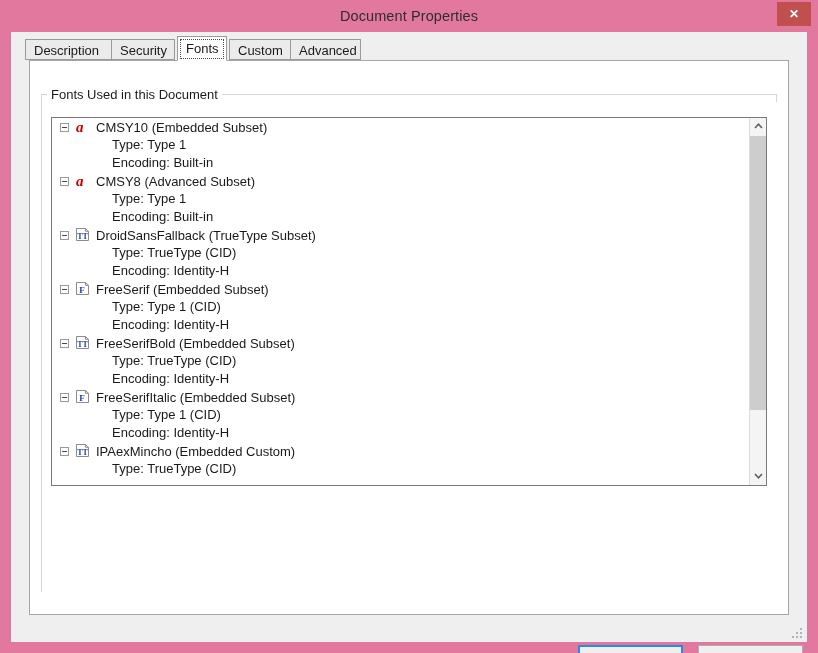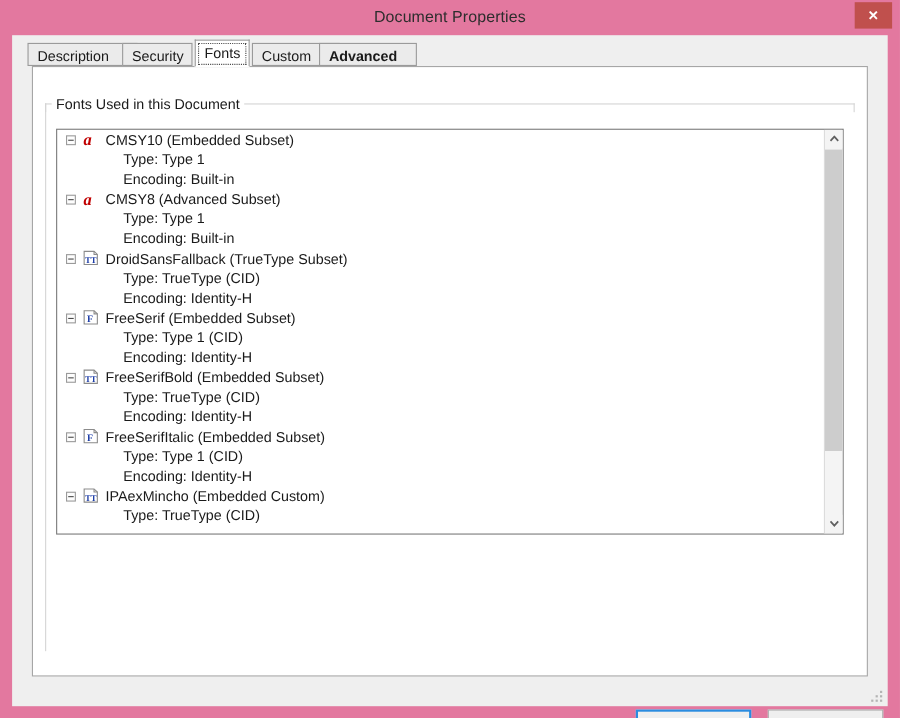--- a/index.html
+++ b/index.html
@@ -295,21 +295,21 @@
     <div class="close-btn" id="close-button">✕</div>
   </div>
 
   <div class="client">
 
     <div class="tabstrip" id="tabstrip">
         <div class="tab" style="left: 0px; width: 100px;"><span>Description</span></div>
         <div class="tab" style="left: 86px; width: 64px;"><span>Security</span></div>
         <div class="tab active" style="left: 152px; width: 50px;"><span>Fonts</span><span class="focus-ring"></span></div>
         <div class="tab" style="left: 204px; width: 80px;"><span>Custom</span></div>
-        <div class="tab" style="left: 265px; width: 89px; font-weight: bold;"><span>Advanced</span></div>
+        <div class="tab" style="left: 265px; width: 71px;"><span>Advanced</span></div>
       </div>
 
     <div class="panel">
       <div class="group-frame"></div>
       <div class="group-frame-left"></div>
       <div class="group-label">Fonts Used in this Document</div>
 
       <div class="listbox">
         <div class="list-inner" id="list-inner">
             <div class="font-group">

